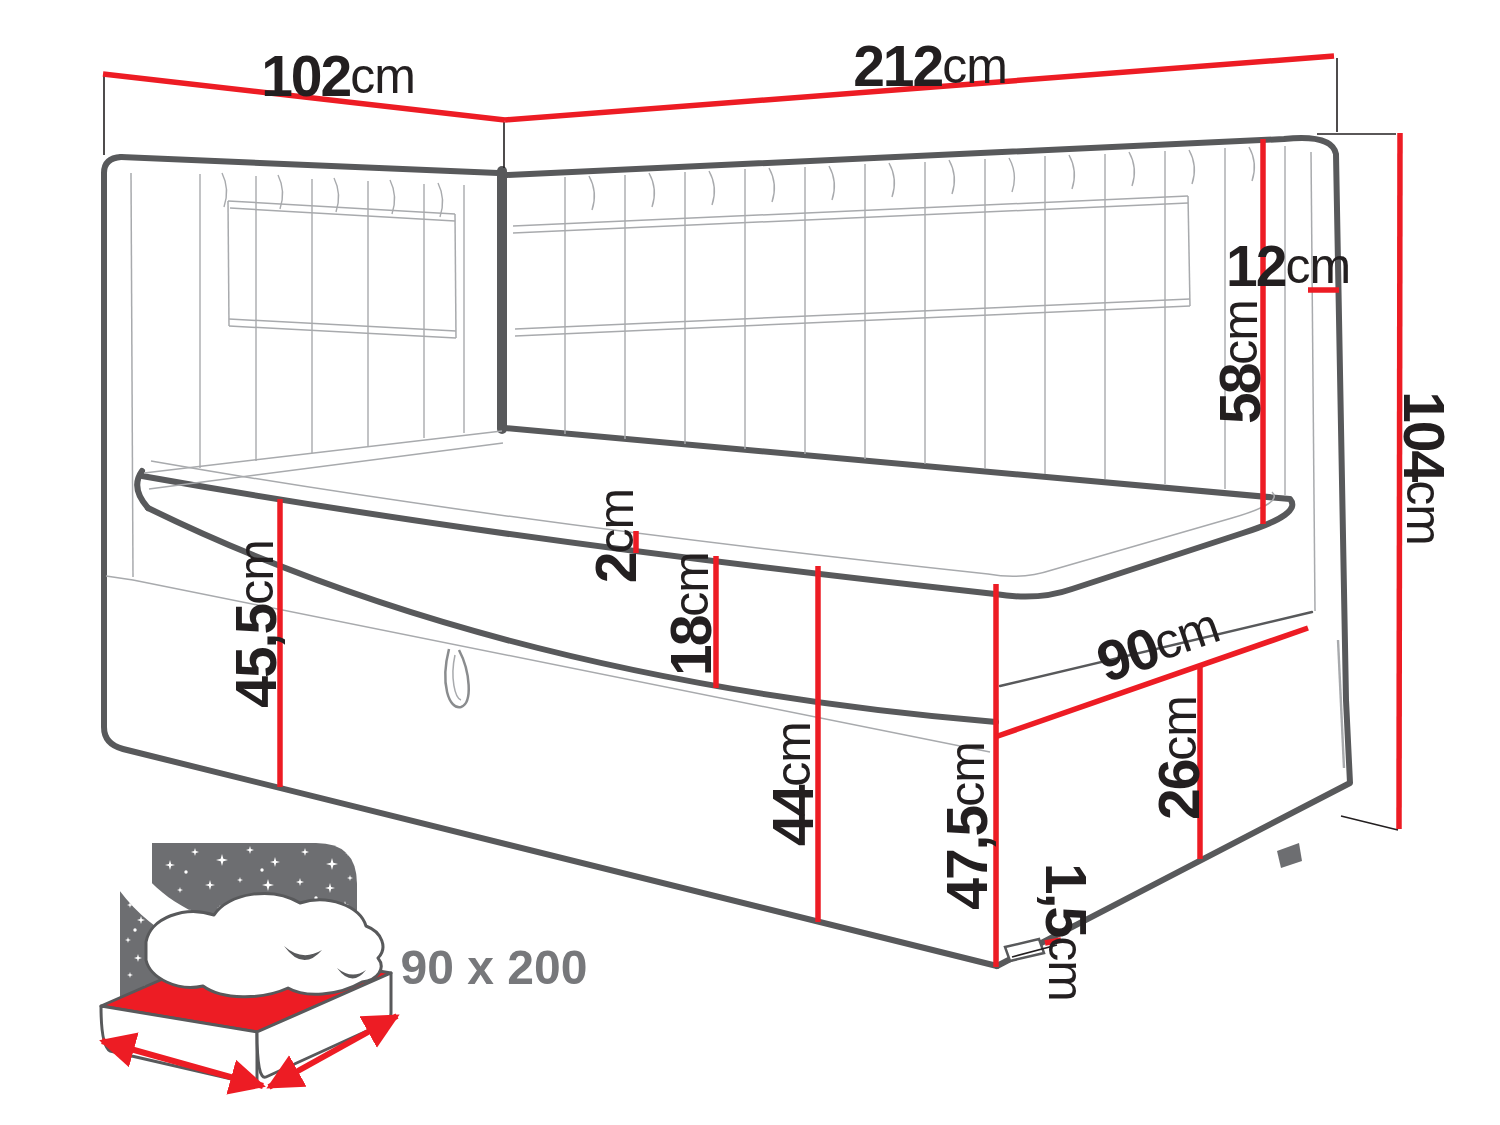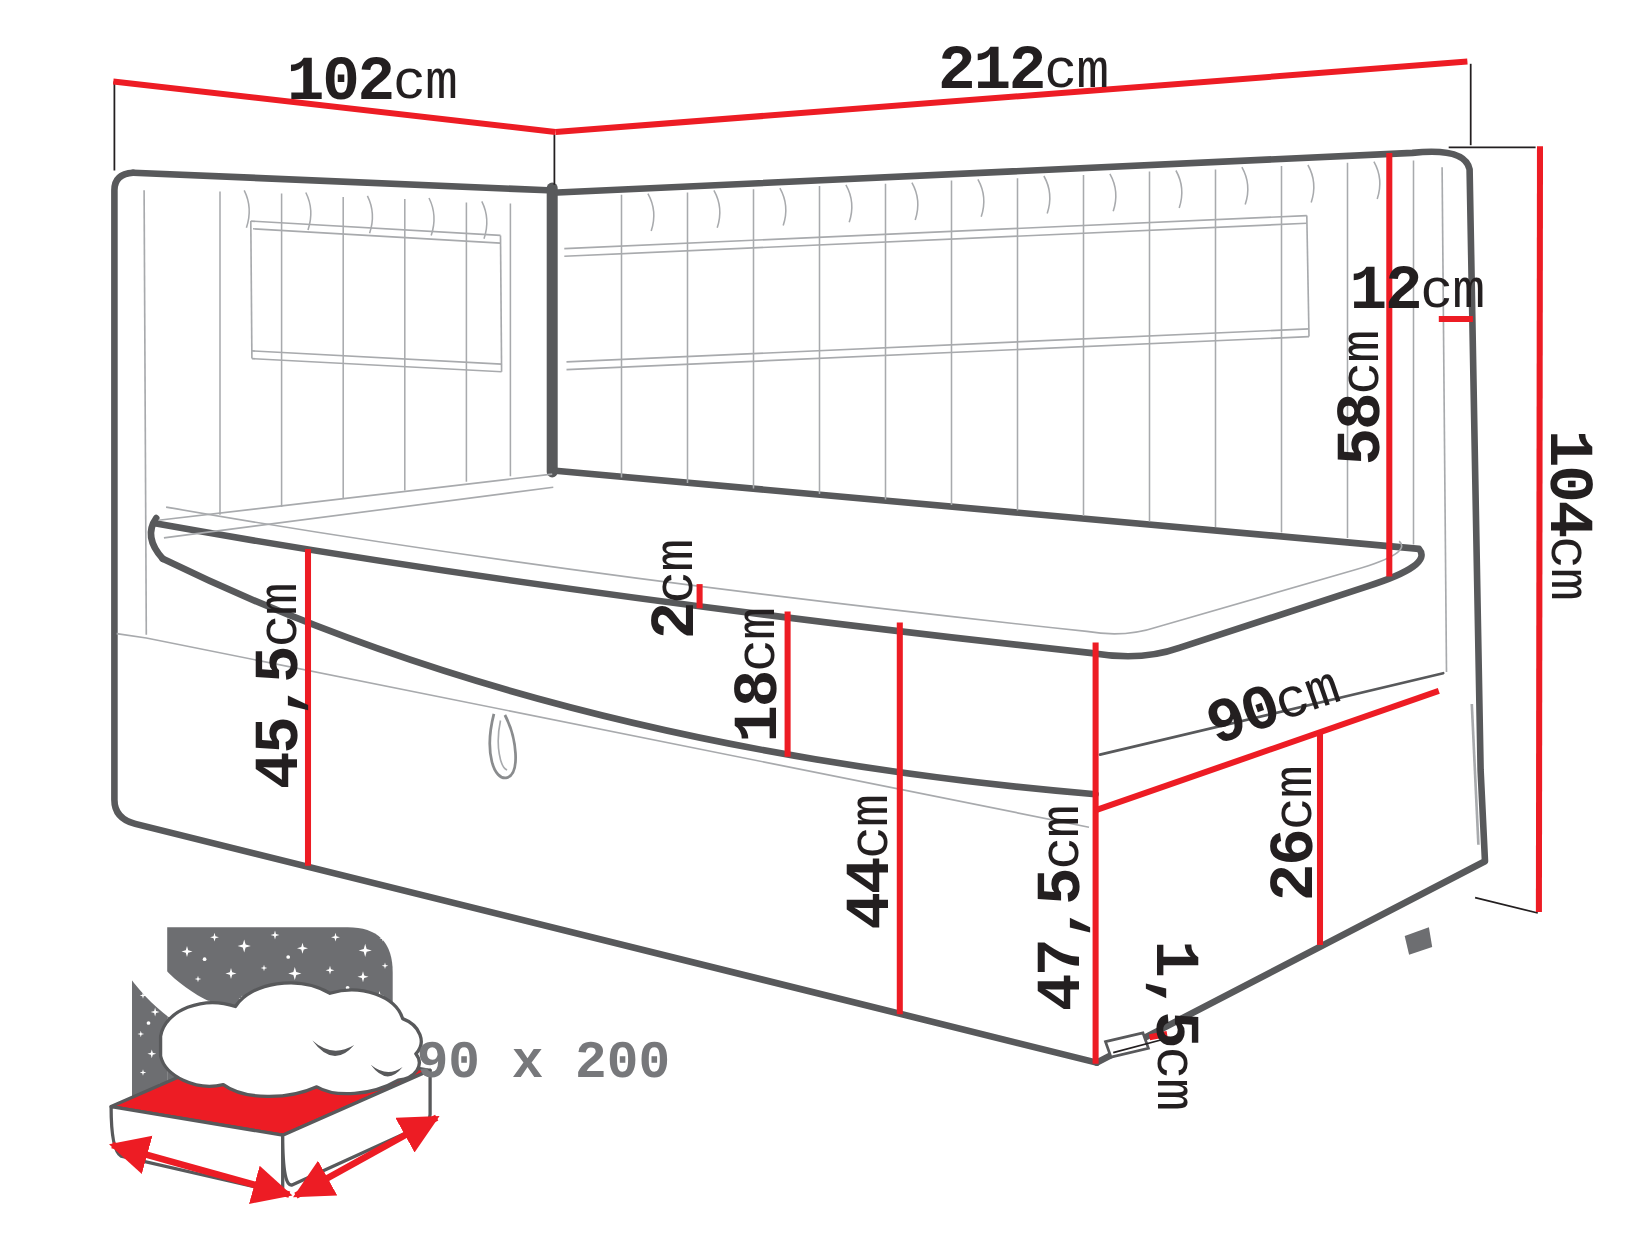--- a/index.html
+++ b/index.html
@@ -1,17 +1,17 @@
 <!DOCTYPE html>
 <html style="--red: #ed1c24; --outline: #58595b; --detail: #a8aaad; --icon-gray: #6d6e71; --label-gray: #77787b; --ink: #231f20;"><head>
 <meta charset="utf-8">
 <style>
   html,body{margin:0;padding:0;background:#ffffff;}
   .stage{position:relative;width:1500px;height:1125px;background:#fff;overflow:hidden;
-         font-family:Liberation Mono, monospace;}
+         font-family:Liberation Sans, sans-serif;}
   svg{position:absolute;left:0;top:0;}
 
   
   .thick{stroke:var(--outline);stroke-width:6;fill:none;stroke-linecap:round;stroke-linejoin:round;}
   .med{stroke:var(--outline);stroke-width:2.4;fill:none;stroke-linecap:round;}
   .thin{stroke:var(--detail);stroke-width:1.5;fill:none;}
   #seams path{stroke:var(--detail);stroke-width:1.4;fill:none;}
   .ext{stroke:var(--ink);stroke-width:1.6;fill:none;}
   #dims line, #dims path{stroke:var(--red);stroke-width:5.5;fill:none;}
 

